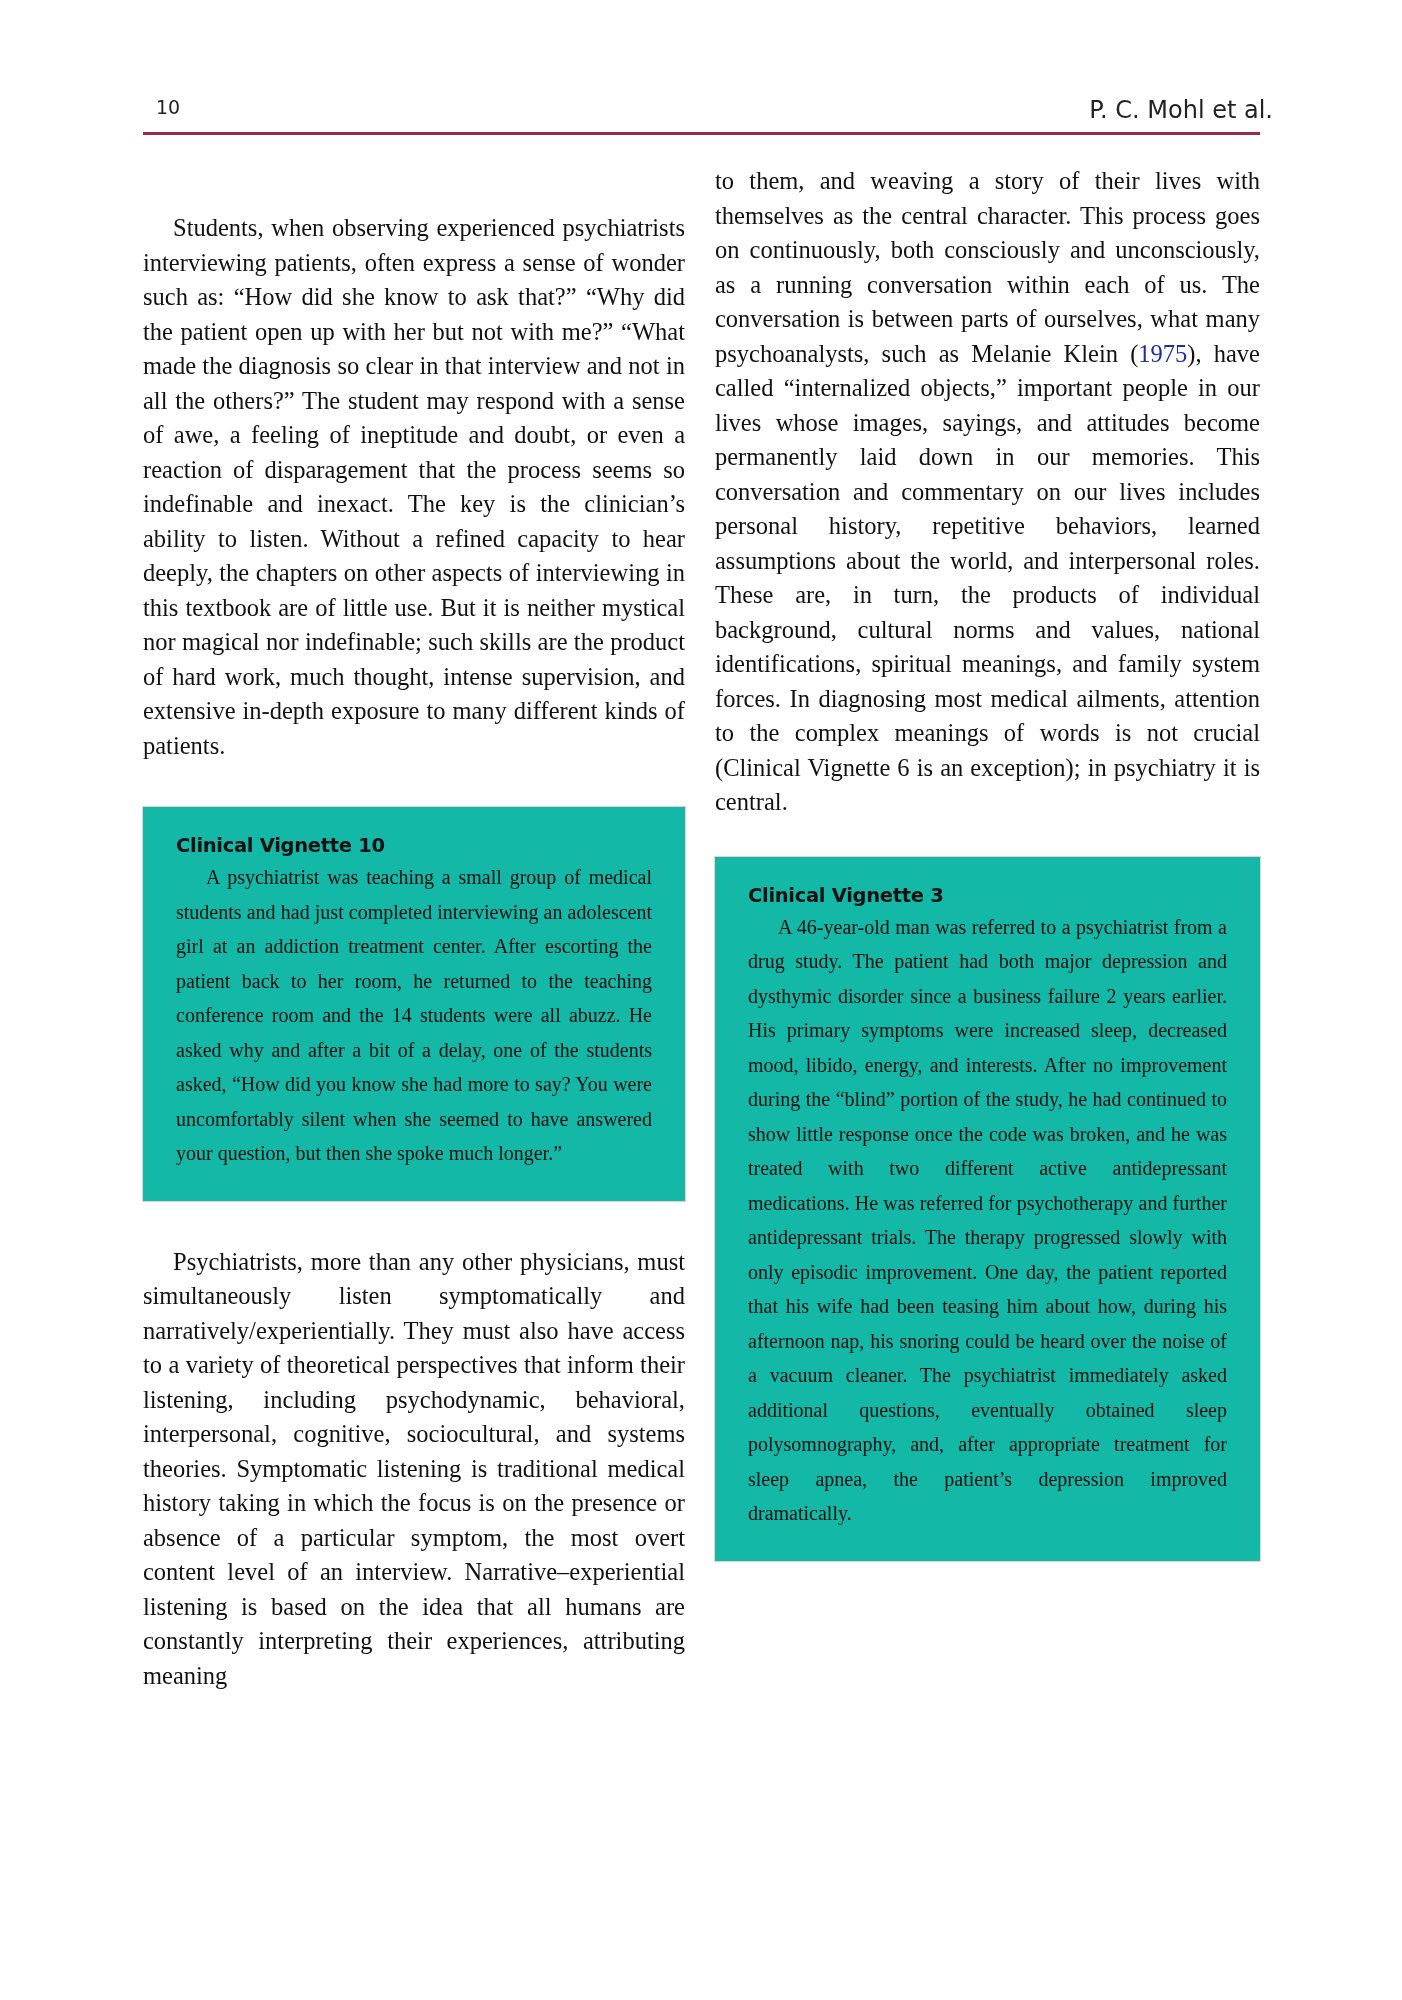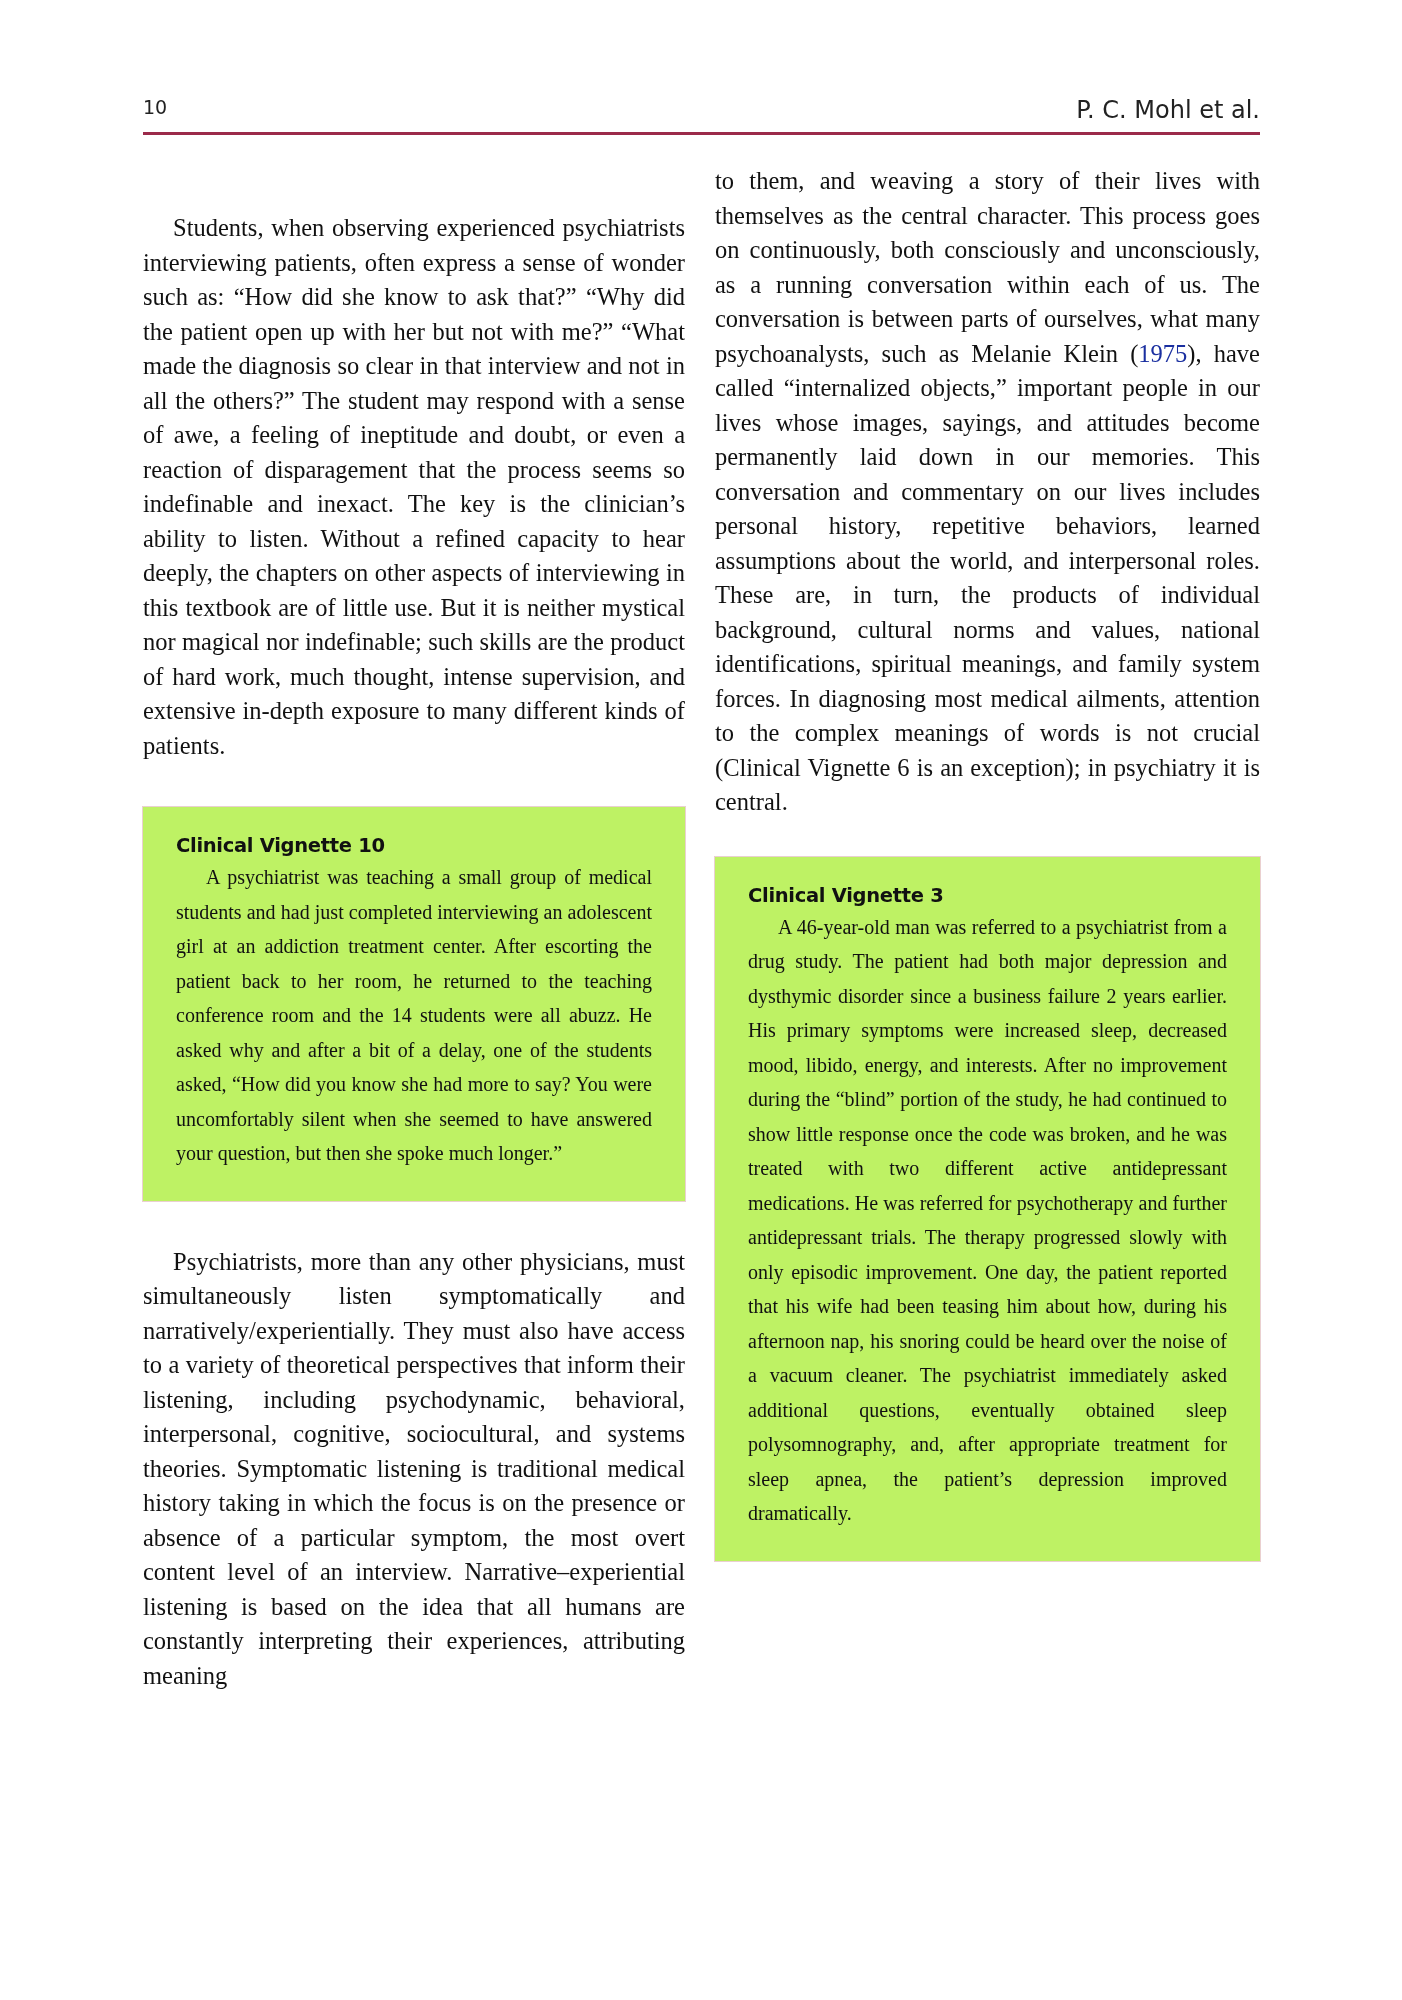--- a/index.html
+++ b/index.html
@@ -1,28 +1,28 @@
 <!DOCTYPE html>
 <html><head>
 <meta charset="utf-8">
 <style>
   html, body { margin: 0; padding: 0; background: #ffffff; }
   body { width: 1402px; height: 2000px; position: relative; overflow: hidden; }
-  .header { position: absolute; left: 143px; top: 96px; width: 1117px; height: 40px; }
+  .header { position: absolute; left: 156px; top: 96px; width: 1117px; height: 40px; }
   .page-number { position: absolute; left: 0; top: 0; font-family: "DejaVu Sans", sans-serif; font-size: 19px; color: #222; }
   .running-head { position: absolute; right: 0; top: 0; font-family: "DejaVu Sans", sans-serif; font-size: 24px; color: #222; }
   .rule { position: absolute; left: 143px; top: 132px; width: 1117px; height: 3px; background: #9b2a4a; }
 
   .col { position: absolute; font-family: "Liberation Serif", serif; font-size: 24.5px; line-height: 34.5px; color: #111; text-align: justify; hyphens: none; }
   .col-left { left: 143px; top: 164px; width: 542px; margin-top: 47px; }
   .col-right { left: 715px; top: 164px; width: 545px; }
   .col p { margin: 0; text-indent: 30px; }
   .col p.cont { text-indent: 0; }
 
-  .vignette { background: #bef264; box-shadow: 0 0 0 1px #ead0d0; box-sizing: border-box; padding: 25px 33px 30px 33px; }
+  .vignette { background: #14b8a6; box-shadow: 0 0 0 1px #ead0d0; box-sizing: border-box; padding: 25px 33px 30px 33px; }
   .vignette-title { font-family: "DejaVu Sans", sans-serif; font-weight: bold; font-size: 19.5px; line-height: 28px; color: #111; letter-spacing: -0.3px; }
   .vignette-body { font-family: "Liberation Serif", serif; font-size: 20px; line-height: 34.5px; text-align: justify; color: #111; margin: 0; }
   .v10 { margin-top: 44px; margin-bottom: 44px; width: 542px; }
   .v11 { margin-top: 37px; width: 545px; padding-left: 33px; }
   .citation { color: #1a2fa0; }
 </style>
 </head>
 <body>
 
 <div class="header">

